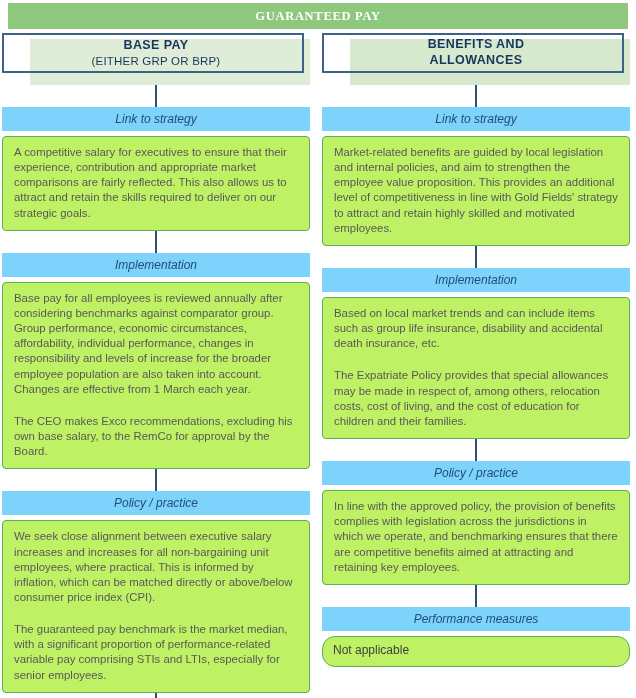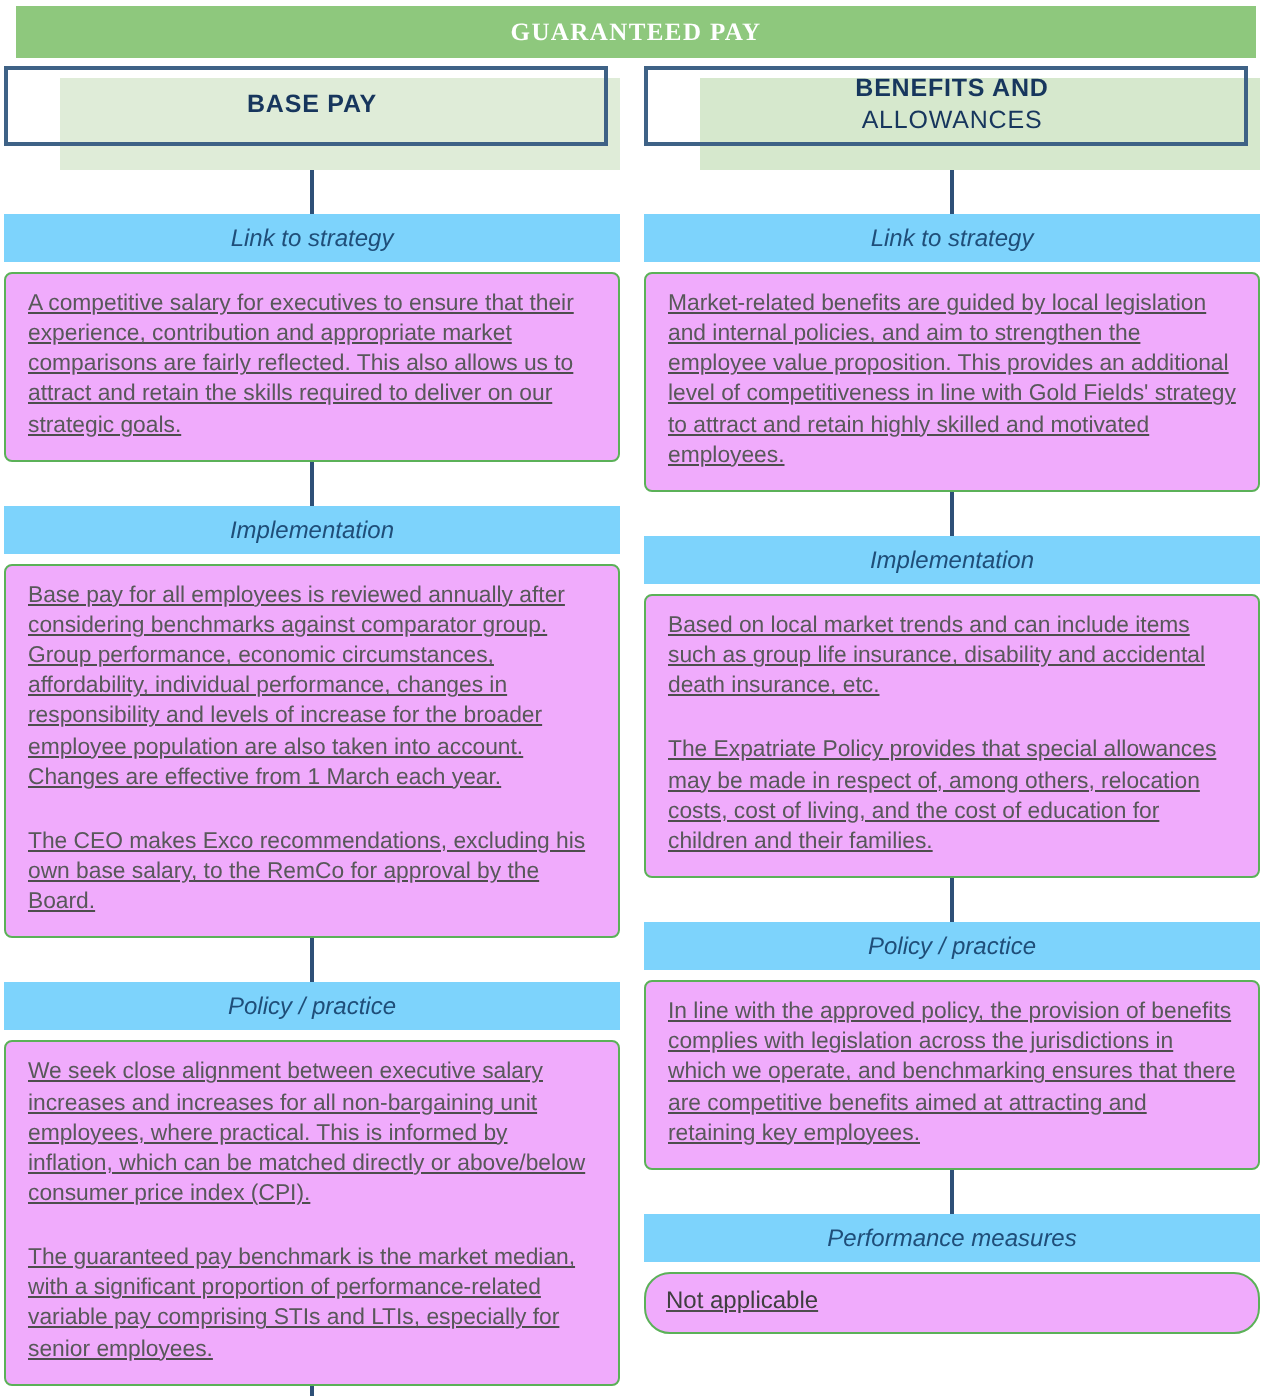--- a/index.html
+++ b/index.html
@@ -94,21 +94,21 @@
   .col-header .header-line1 {
     font-weight: bold;
     font-size: 12.5px;
     letter-spacing: 0.4px;
   }
   .col-header .header-line2 {
     font-size: 11.5px;
     letter-spacing: 0.2px;
   }
   .column.right .col-header .header-line2 {
-    font-weight: normal;
+    font-weight: bold;
     font-size: 12.5px;
     letter-spacing: 0.4px;
   }
 
   
   .connector {
     width: 2px;
     background: #2e5077;
     margin: 0 auto;
   }
@@ -124,25 +124,24 @@
   .section-band .band-label {
     font-style: italic;
     font-size: 12px;
     color: #1f4e79;
   }
 
   
   .card {
     border: 1.3px solid #5bb158;
     border-radius: 4px;
-    background: #f0abfc;
+    background: #bef264;
     box-sizing: border-box;
     padding: 8px 11px 9px 11px;
     margin-top: 5px;
-    text-decoration: underline;
   }
   .card p {
     margin: 0;
     font-size: 11.4px;
     line-height: 1.33;
     color: #58585a;
   }
   .card p + p { margin-top: 17px; }
   .card.compact { padding: 6px 10px 7px 10px; border-radius: 13px; }
   .card.compact p { font-size: 12px; color: #3f3f3f; }
@@ -156,20 +155,21 @@
 
 <div id="columns">
 
   <div class="column left">
 
     <div class="col-header">
       <div class="green-plate"></div>
       <div class="blue-frame"></div>
       <div class="header-text">
         <span class="header-line1">BASE PAY</span>
+        <span class="header-line2">(EITHER GRP OR BRP)</span>
       </div>
     </div>
 
     <div class="connector" style="height:22px"></div>
 
     <div class="section-band">
       <span class="band-label">Link to strategy</span>
     </div>
     <div class="card">
       <p>A competitive salary for executives to ensure that their experience, contribution and appropriate market comparisons are fairly reflected. This also allows us to attract and retain the skills required to deliver on our strategic goals.</p>

